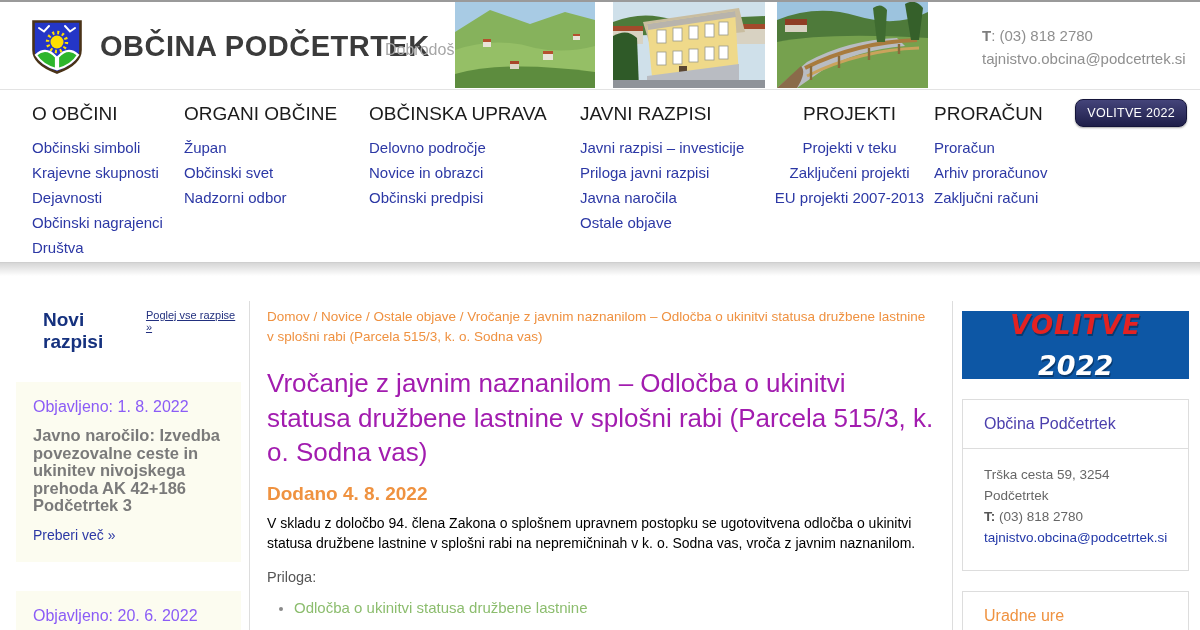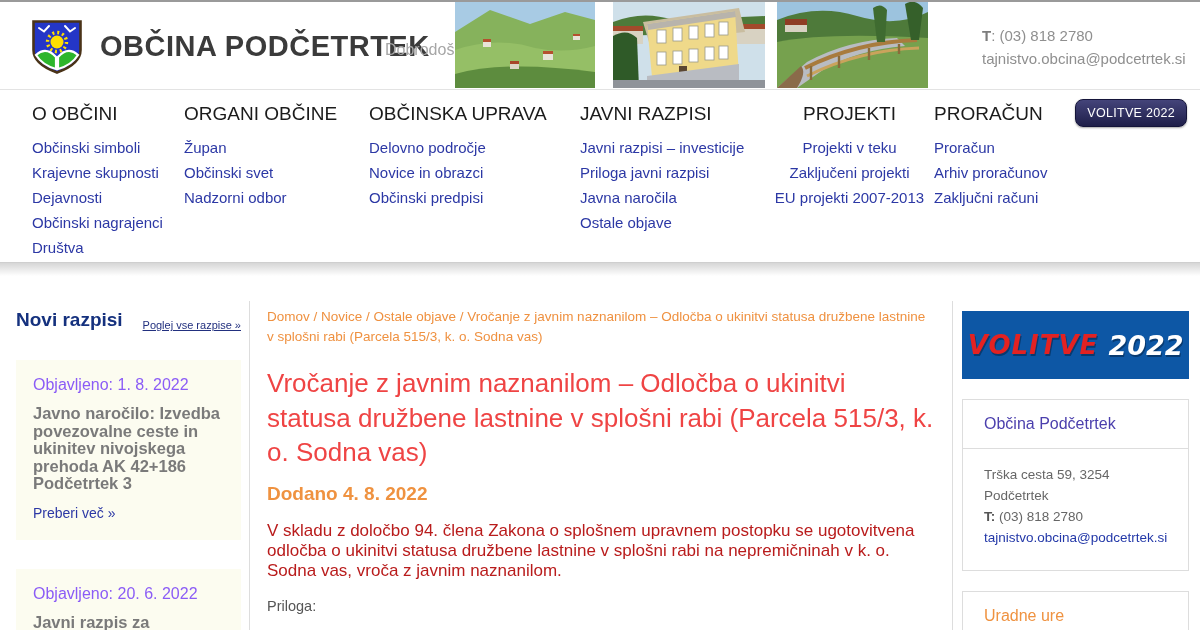--- a/index.html
+++ b/index.html
@@ -55,49 +55,50 @@
     padding: 6px 11px; cursor: pointer;
     box-shadow: 0 1px 2px rgba(0,0,0,0.35);
   }
   .nav-shadow { height: 13px; background: linear-gradient(to bottom, rgba(0,0,0,0.16), rgba(0,0,0,0)); }
 
   
   .content { display: flex; align-items: stretch; padding: 25px 12px 0 16px; }
 
   
   .side-left { flex: 0 0 225px; }
-  .side-left-head { display: flex; align-items: flex-end; justify-content: space-between; margin-top: 8px; }
+  .side-left-head { display: flex; align-items: flex-start; justify-content: space-between; margin-top: 8px; margin-left: 27px; }
   .novi-title { font-size: 19px; font-weight: 700; color: #15317e; }
   .view-all { font-size: 11px; color: #22307f; text-decoration: underline; }
   .post-card { background: #fcfcf0; padding: 16px 17px 18px; margin-top: 29px; }
   .post-date { font-size: 16px; color: #8b5cf6; }
   .post-title { font-size: 16.5px; font-weight: 700; color: #7a7a7a; line-height: 17.5px; margin-top: 11px; }
   .post-more { display: inline-block; font-size: 14px; color: #2c38a5; margin-top: 12px; }
 
   
   .main-col {
     flex: 0 0 704px; margin-left: 8px;
     border-left: 1px solid #ddd; border-right: 1px solid #ddd;
     padding: 6px 17px 60px; min-height: 420px;
   }
   .breadcrumb { font-size: 13.5px; color: #ef9140; line-height: 20px; }
-  .article-title { font-size: 26px; font-weight: 400; color: #ef4444; line-height: 34.5px; margin: 19px 0 13px; }
+  .article-title { font-size: 26px; font-weight: 400; color: #a21caf; line-height: 34.5px; margin: 19px 0 13px; }
   .article-date { font-size: 19px; color: #ef9240; font-weight: bold; }
-  .article-body { font-size: 17px; color: #b91c1c; line-height: 20px; margin-top: 16px; }
+  .article-body { font-size: 14px; color: #000000; line-height: 20px; margin-top: 8px; }
   .attach-label { font-size: 14.5px; color: #565656; margin-top: 16px; }
   .attach-list { margin: 14px 0 0; padding-left: 27px; }
   .attach-list li { color: #8a8a8a; font-size: 13px; }
   .attach-link { font-size: 15px; color: #8cbd6e; }
 
   
   .side-right { flex: 0 0 224px; margin-left: 9px; }
   .banner {
     margin-top: 10px; height: 68px; background: #0d57a5;
     display: flex; align-items: center; justify-content: center; gap: 10px;
     cursor: pointer;
+    flex-direction: column;
   }
   .banner .word {
     font-family: "DejaVu Sans", sans-serif; font-weight: 800; font-style: italic;
     font-size: 26px; color: #e32222; letter-spacing: 1px;
     text-shadow: 1px 2px 0 #083a70;
   }
   .banner .year {
     font-family: "DejaVu Sans", sans-serif; font-weight: 800; font-style: italic;
     font-size: 27px; color: #ffffff; text-shadow: 1px 2px 0 #083a70;
   }

